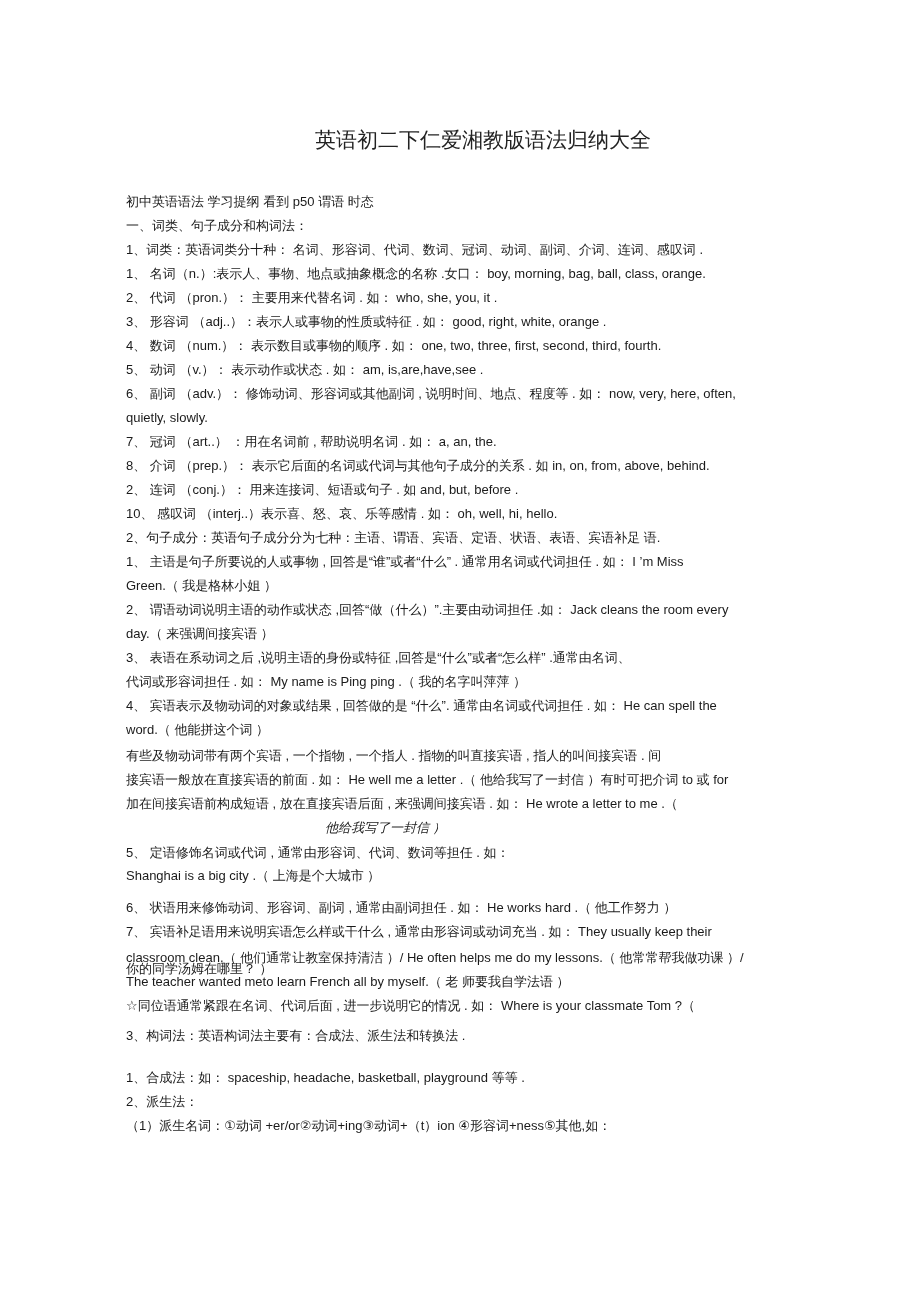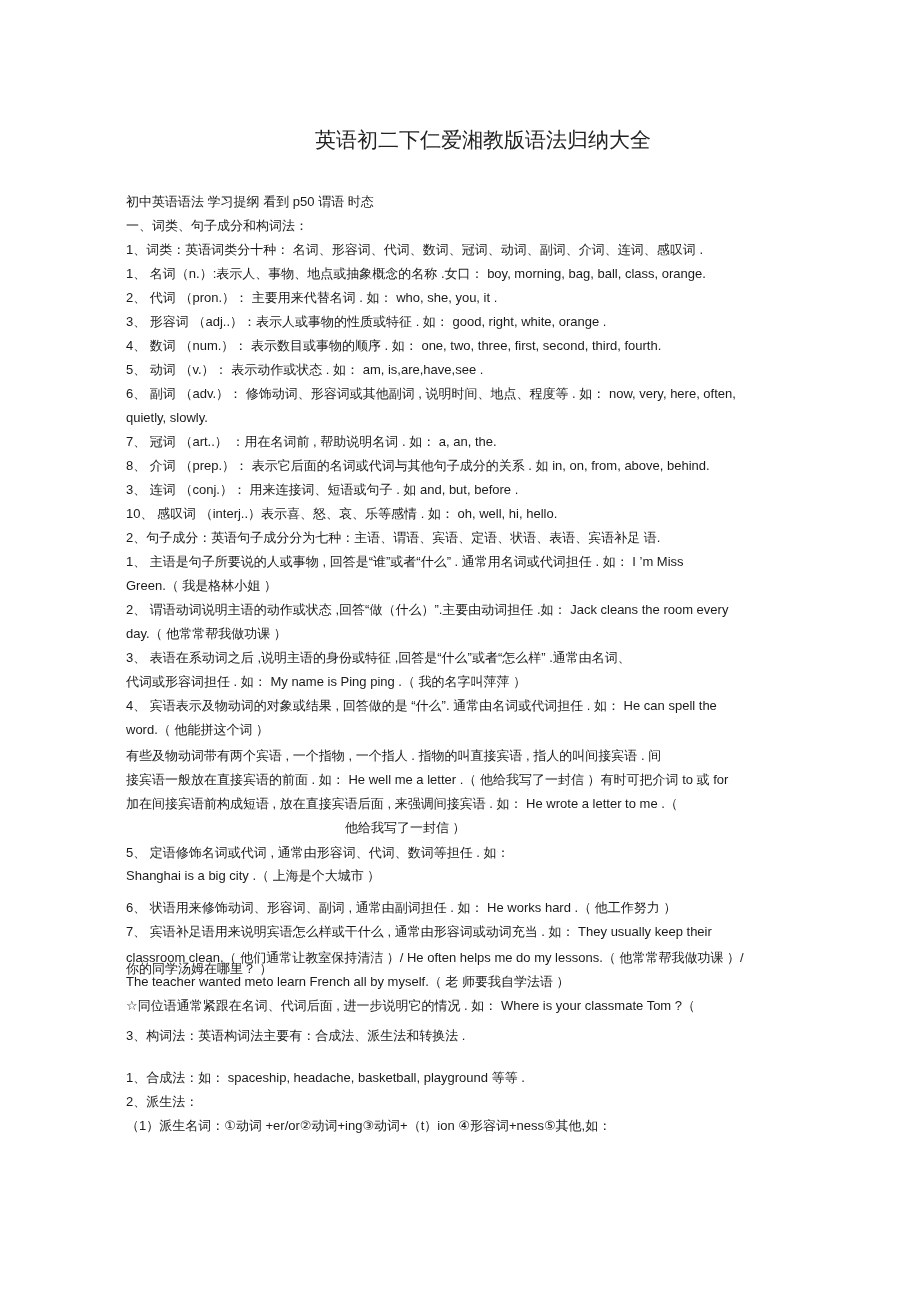--- a/index.html
+++ b/index.html
@@ -36,48 +36,49 @@
     }
     .line {
       position: absolute;
       left: 126px;
       white-space: nowrap;
       font-size: 13px;
       line-height: 18px;
       color: #1a1a1a;
     }
     .line.indent {
-      left: 345px;
+      left: 325px;
+      font-style: italic;
     }
   </style>
 </head>
 <body>
 
 <div class="page">
   <div class="title">英语初二下仁爱湘教版语法归纳大全</div>
 
   <div class="line" style="top:193px">初中英语语法  学习提纲  看到  p50 谓语  时态</div>
   <div class="line" style="top:217px">一、词类、句子成分和构词法：</div>
   <div class="line" style="top:241px">1、词类：英语词类分十种：  名词、形容词、代词、数词、冠词、动词、副词、介词、连词、感叹词  .</div>
   <div class="line" style="top:265px">1、  名词（n.）:表示人、事物、地点或抽象概念的名称  .女口：  boy, morning, bag, ball, class, orange.</div>
   <div class="line" style="top:289px">2、   代词  （pron.）：  主要用来代替名词  . 如：  who, she, you, it .</div>
   <div class="line" style="top:313px">3、  形容词  （adj..）：表示人或事物的性质或特征  . 如：  good, right, white, orange .</div>
   <div class="line" style="top:337px">4、   数词  （num.）：  表示数目或事物的顺序  . 如：  one, two, three, first, second, third, fourth.</div>
   <div class="line" style="top:361px">5、   动词  （v.）：  表示动作或状态  . 如：  am, is,are,have,see .</div>
   <div class="line" style="top:385px">6、   副词  （adv.）：  修饰动词、形容词或其他副词  , 说明时间、地点、程度等  . 如：  now, very, here, often,</div>
   <div class="line" style="top:409px">quietly, slowly.</div>
   <div class="line" style="top:433px">7、  冠词  （art..）    ：用在名词前  , 帮助说明名词  . 如：  a, an, the.</div>
   <div class="line" style="top:457px">8、   介词  （prep.）：  表示它后面的名词或代词与其他句子成分的关系  . 如  in, on, from, above, behind.</div>
-  <div class="line" style="top:481px">3、   连词  （conj.）：  用来连接词、短语或句子  . 如  and, but, before .</div>
+  <div class="line" style="top:481px">2、   连词  （conj.）：  用来连接词、短语或句子  . 如  and, but, before .</div>
   <div class="line" style="top:505px">10、 感叹词  （interj..）表示喜、怒、哀、乐等感情  . 如：  oh, well, hi, hello.</div>
   <div class="line" style="top:529px">2、句子成分：英语句子成分分为七种：主语、谓语、宾语、定语、状语、表语、宾语补足  语.</div>
   <div class="line" style="top:553px">1、  主语是句子所要说的人或事物    , 回答是“谁”或者“什么”  . 通常用名词或代词担任  . 如：  I ’m Miss</div>
   <div class="line" style="top:577px">Green.（ 我是格林小姐  ）</div>
   <div class="line" style="top:601px">2、  谓语动词说明主语的动作或状态   ,回答“做（什么）”.主要由动词担任  .如：  Jack cleans the room every</div>
-  <div class="line" style="top:625px">day.（ 他常常帮我做功课  ）</div>
+  <div class="line" style="top:625px">day.（ 来强调间接宾语  ）</div>
   <div class="line" style="top:649px">3、   表语在系动词之后  ,说明主语的身份或特征  ,回答是“什么”或者“怎么样”   .通常由名词、</div>
   <div class="line" style="top:673px">代词或形容词担任  . 如：  My name is Ping ping .（ 我的名字叫萍萍  ）</div>
   <div class="line" style="top:697px">4、  宾语表示及物动词的对象或结果  , 回答做的是  “什么”. 通常由名词或代词担任  . 如：  He can spell the</div>
   <div class="line" style="top:721px">word.（ 他能拼这个词  ）</div>
   <div class="line" style="top:747px">有些及物动词带有两个宾语  , 一个指物  , 一个指人  . 指物的叫直接宾语  , 指人的叫间接宾语  . 间</div>
   <div class="line" style="top:771px">接宾语一般放在直接宾语的前面  . 如：  He well me a letter .（ 他给我写了一封信  ）有时可把介词  to 或  for</div>
   <div class="line" style="top:795px">加在间接宾语前构成短语  , 放在直接宾语后面  , 来强调间接宾语  . 如：  He wrote a letter to me .（</div>
   <div class="line indent" style="top:819px">他给我写了一封信  ）</div>
   <div class="line" style="top:844px">5、   定语修饰名词或代词  , 通常由形容词、代词、数词等担任  . 如：</div>
   <div class="line" style="top:867px">Shanghai is a big city .（          上海是个大城市  ）</div>

